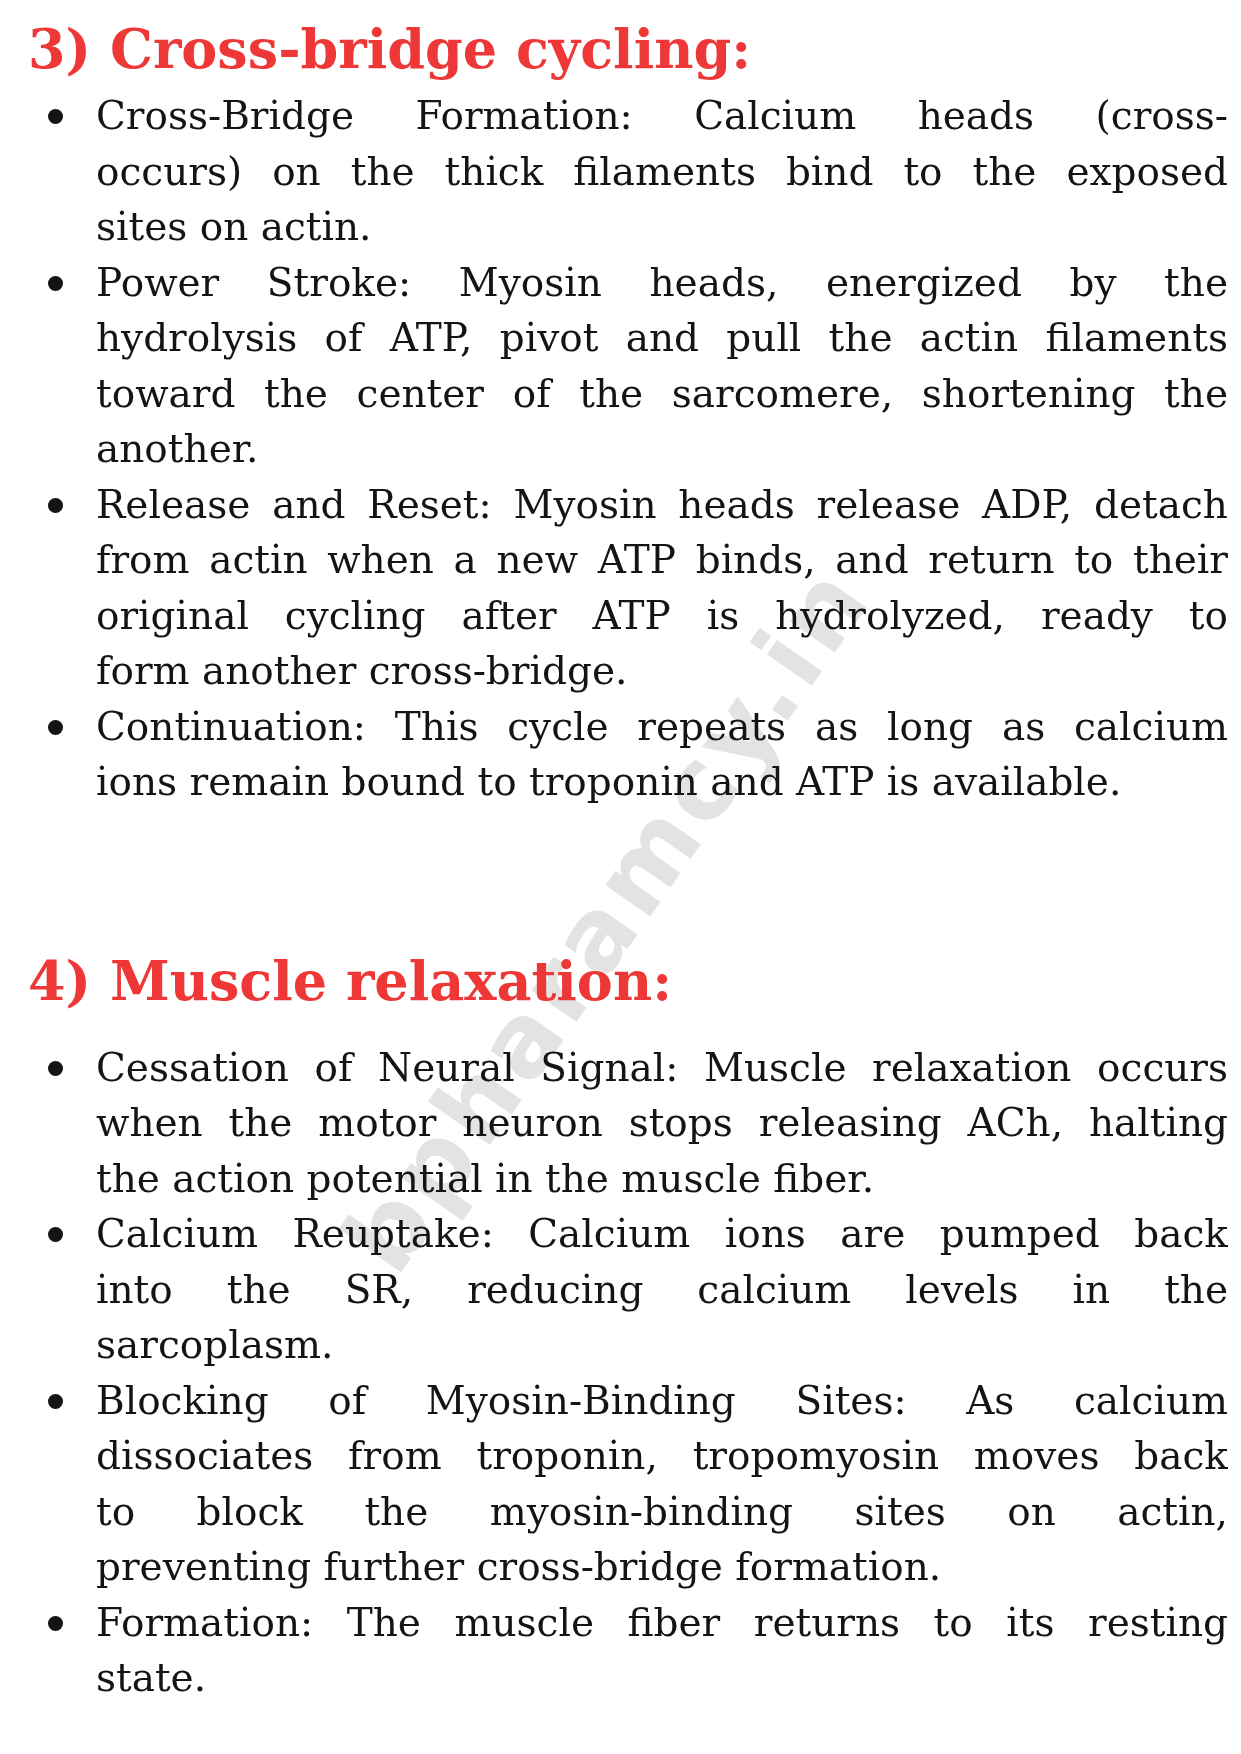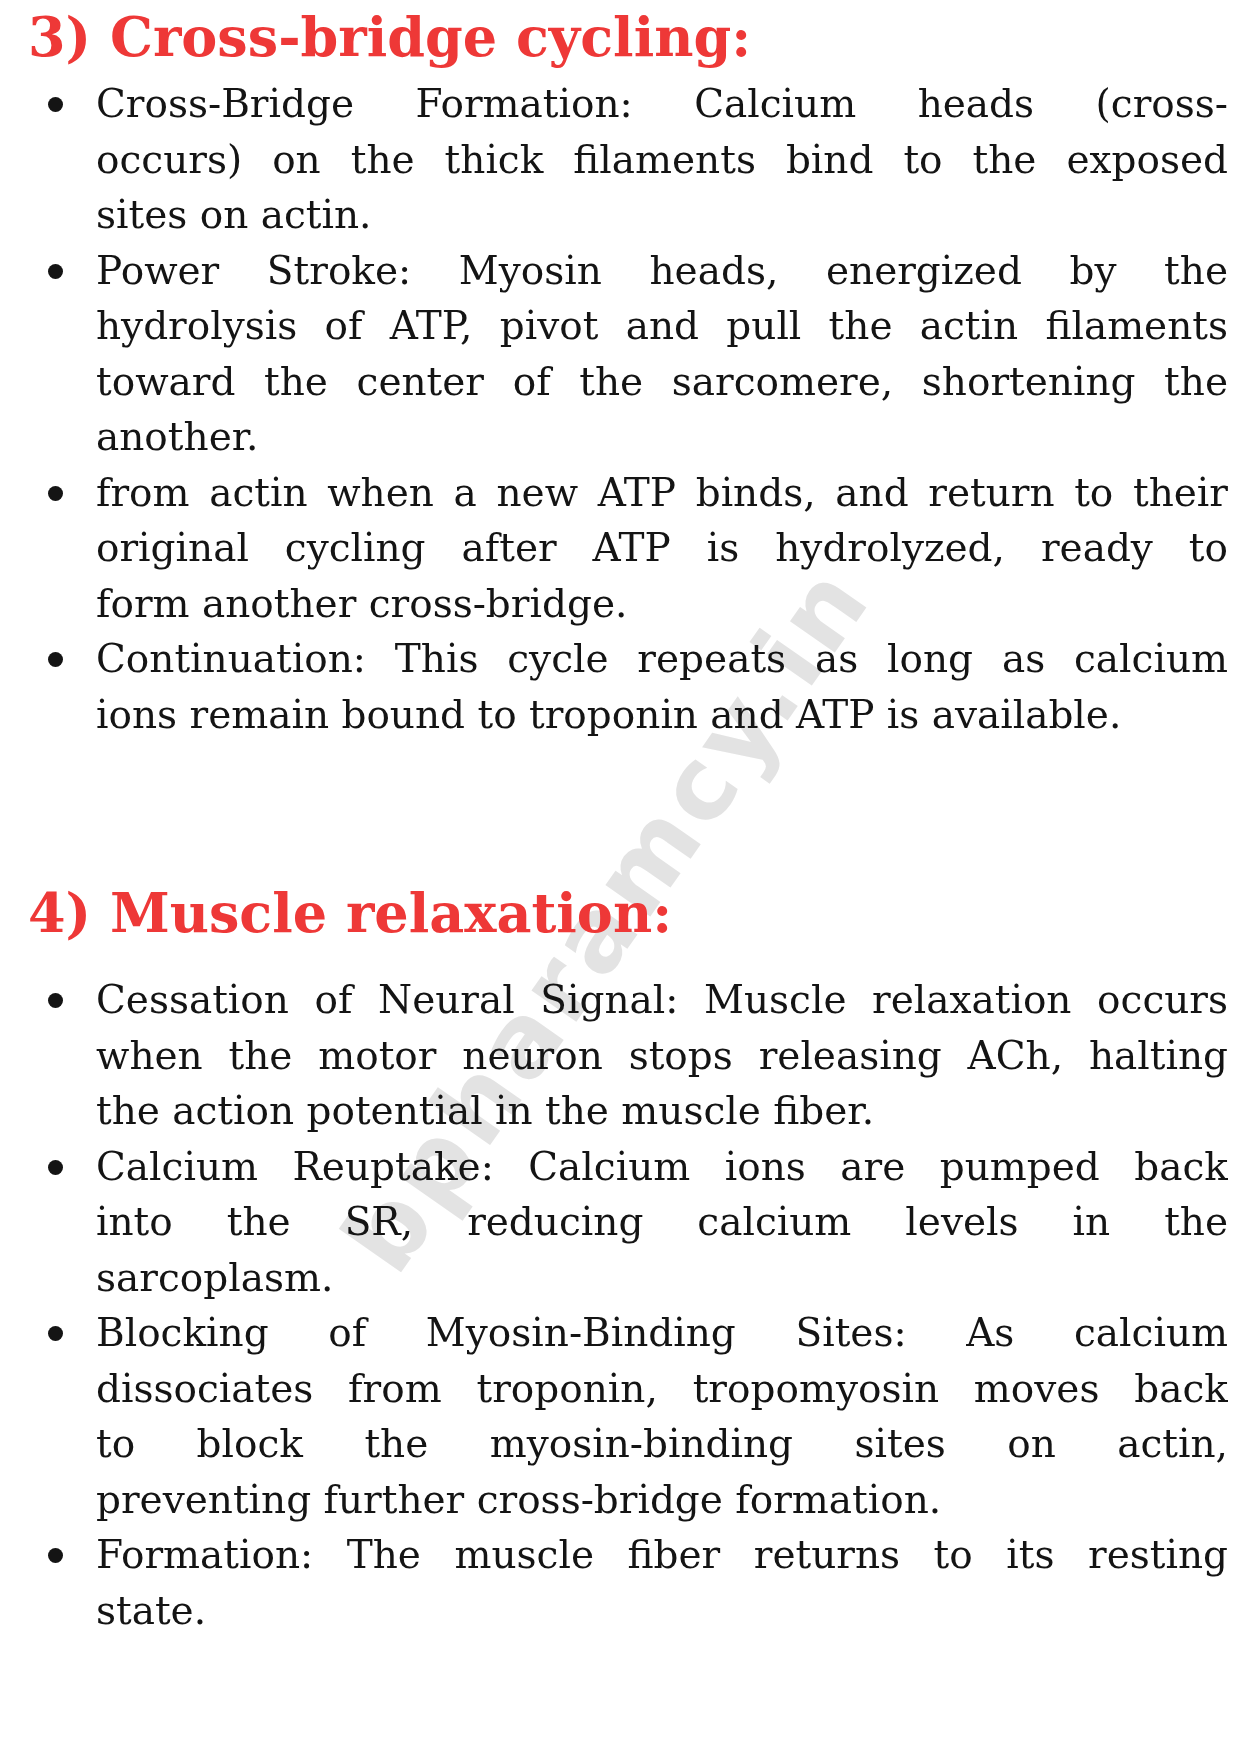--- a/index.html
+++ b/index.html
@@ -24,20 +24,21 @@
     letter-spacing: 6px;
     color: #e3e3e3;
     white-space: nowrap;
     z-index: 0;
     user-select: none;
   }
   .content {
     position: relative;
     z-index: 1;
     padding: 6px 13px 0 28px;
+    margin-top: 12px;
   }
   .heading {
     margin: 0;
     font-size: 54px;
     line-height: 62px;
     font-weight: bold;
     letter-spacing: 0px;
   }
   .heading.second {
     margin-top: 138px;
@@ -111,20 +112,21 @@
           <div class="bline">toward the center of the sarcomere, shortening the</div>
           <div class="bline last">another.</div>
         </div>
       </div>
 
       <div class="bullet">
         <div class="marker-col">
           <div class="dot"></div>
         </div>
         <div class="lines">
+          <div class="bline">Release and Reset: Myosin heads release ADP, detach</div>
           <div class="bline">from actin when a new ATP binds, and return to their</div>
           <div class="bline">original cycling after ATP is hydrolyzed, ready to</div>
           <div class="bline last">form another cross-bridge.</div>
         </div>
       </div>
 
       <div class="bullet">
         <div class="marker-col">
           <div class="dot"></div>
         </div>

